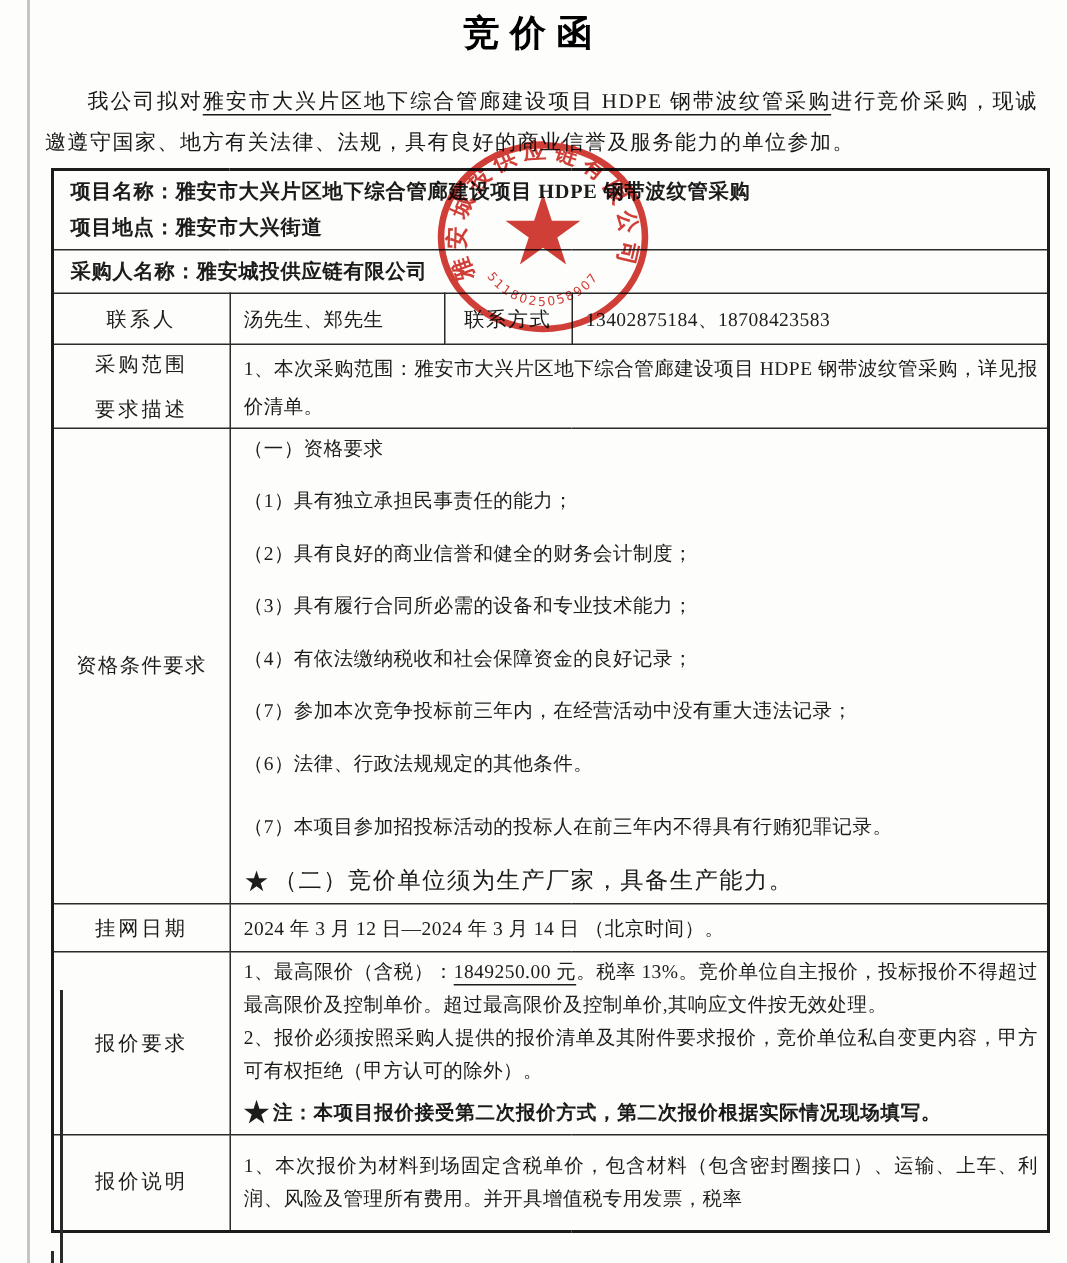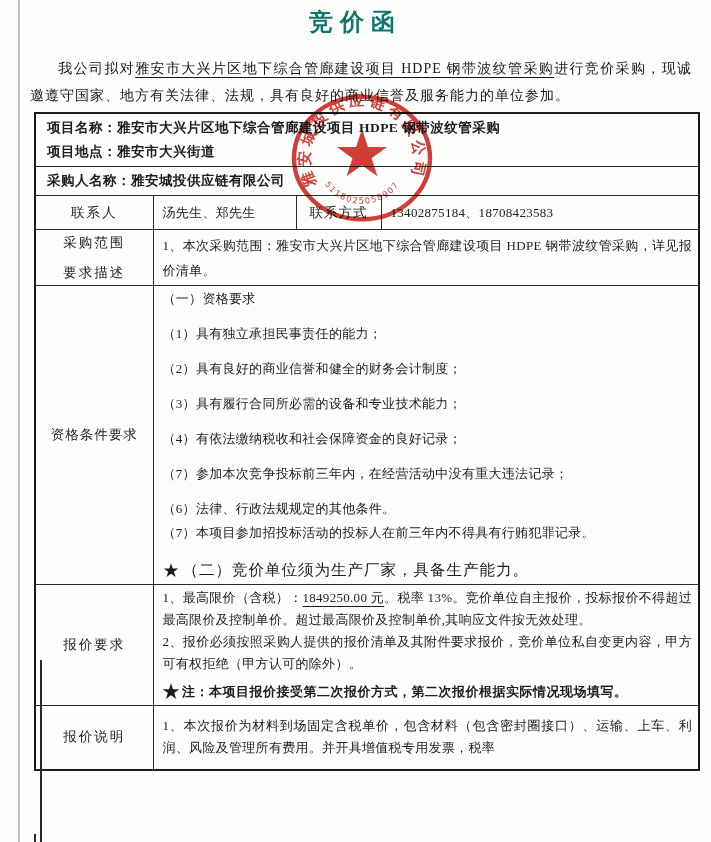--- a/index.html
+++ b/index.html
@@ -5,21 +5,21 @@
   html,body{margin:0;padding:0;}
   body{
     width:711px;height:842px;position:relative;overflow:hidden;
     background:#fdfdfb;
     font-family:"Liberation Serif","DejaVu Serif",serif;
     color:#1e1e1e;
   }
   .scan-edge{position:absolute;left:18px;top:0;width:2px;height:842px;background:#b5b5b5;opacity:.8;}
   .doc-title{
     position:absolute;left:0;top:6px;width:711px;margin:0;
-    text-align:center;font-size:24px;font-weight:bold;letter-spacing:7px;color:#0f766e;
+    text-align:center;font-size:24px;font-weight:bold;letter-spacing:7px;color:#000000;
   }
   .intro{
     position:absolute;left:30px;top:42px;width:662px;
     font-size:14px;line-height:26.5px;text-align:justify;letter-spacing:1px;color:#191919;
   }
   .intro .indent{display:inline-block;width:2em;}
   .u{text-decoration:underline;text-underline-offset:4px;}
   .b{font-weight:normal;}
 
   table.main{
@@ -27,21 +27,21 @@
     border-collapse:collapse;table-layout:fixed;
     border:2px solid #1c1c1c;
     font-size:13px;color:#1c1c1c;
   }
   table.main td{border:1.5px solid #2a2a2a;vertical-align:middle;overflow:hidden;}
   td.lbl{text-align:center;letter-spacing:2px;font-size:13.5px;line-height:22px;}
   td.content{padding:2px 6px 2px 9px;line-height:22px;letter-spacing:.3px;text-align:justify;}
   .boldrow{font-weight:bold;font-size:13.5px;line-height:24px;padding:2px 6px 2px 11px;letter-spacing:.5px;}
   .qual{padding:6px 6px 2px 14px;line-height:19px;}
   .qual-item{margin-bottom:13px;}
-  .qual-item:nth-child(7){margin-bottom:2px;}
+  .qual-item:nth-child(7){margin-bottom:20px;}
   .qual-item:nth-child(8){margin-bottom:15px;}
   .qual-star-line{font-size:15.5px;font-weight:normal;letter-spacing:1px;}
   .star{font-size:19px;vertical-align:-2px;margin-right:2px;}
   .note-line{margin-top:6px;font-weight:bold;letter-spacing:.5px;}
   .qr{line-height:22.5px;}
   .qn{line-height:27.5px;padding-top:4px;}
   .dline{position:absolute;left:40px;top:660px;width:1.5px;height:182px;background:#2a2a2a;}
   .stub{position:absolute;left:34px;top:834px;width:1.5px;height:8px;background:#2a2a2a;}
   .seal{position:absolute;left:289px;top:93px;width:146px;height:136px;mix-blend-mode:multiply;opacity:.92;}
 </style>
@@ -93,20 +93,24 @@
       <div class="qual-item">（1）具有独立承担民事责任的能力；</div>
       <div class="qual-item">（2）具有良好的商业信誉和健全的财务会计制度；</div>
       <div class="qual-item">（3）具有履行合同所必需的设备和专业技术能力；</div>
       <div class="qual-item">（4）有依法缴纳税收和社会保障资金的良好记录；</div>
       <div class="qual-item">（7）参加本次竞争投标前三年内，在经营活动中没有重大违法记录；</div>
       <div class="qual-item">（6）法律、行政法规规定的其他条件。</div>
       <div class="qual-item">（7）本项目参加招投标活动的投标人在前三年内不得具有行贿犯罪记录。</div>
       <div class="qual-star-line"><span class="star">★</span><span>（二）竞价单位须为生产厂家，具备生产能力。</span></div>
     </td>
   </tr>
+  <tr style="height:32px">
+    <td class="lbl">挂网日期</td>
+    <td colspan="3" class="content">2024 年 3 月 12 日—2024 年 3 月 14 日 （北京时间）。</td>
+  </tr>
   <tr style="height:117px">
     <td class="lbl">报价要求</td>
     <td colspan="3" class="content qr">
       <div><span>1、最高限价（含税）：</span><span class="u">1849250.00 元</span><span>。税率 13%。竞价单位自主报价，</span><span class="b">投标报价不得超过最高限价及控制单价。超过最高限价及控制单价,其响应文件按无效处理。</span></div>
       <div>2、报价必须按照采购人提供的报价清单及其附件要求报价，竞价单位私自变更内容，甲方可有权拒绝（甲方认可的除外）。</div>
       <div class="note-line"><span class="star">★</span><span>注：本项目报价接受第二次报价方式，第二次报价根据实际情况现场填写。</span></div>
     </td>
   </tr>
   <tr style="height:64px">
     <td class="lbl">报价说明</td>

